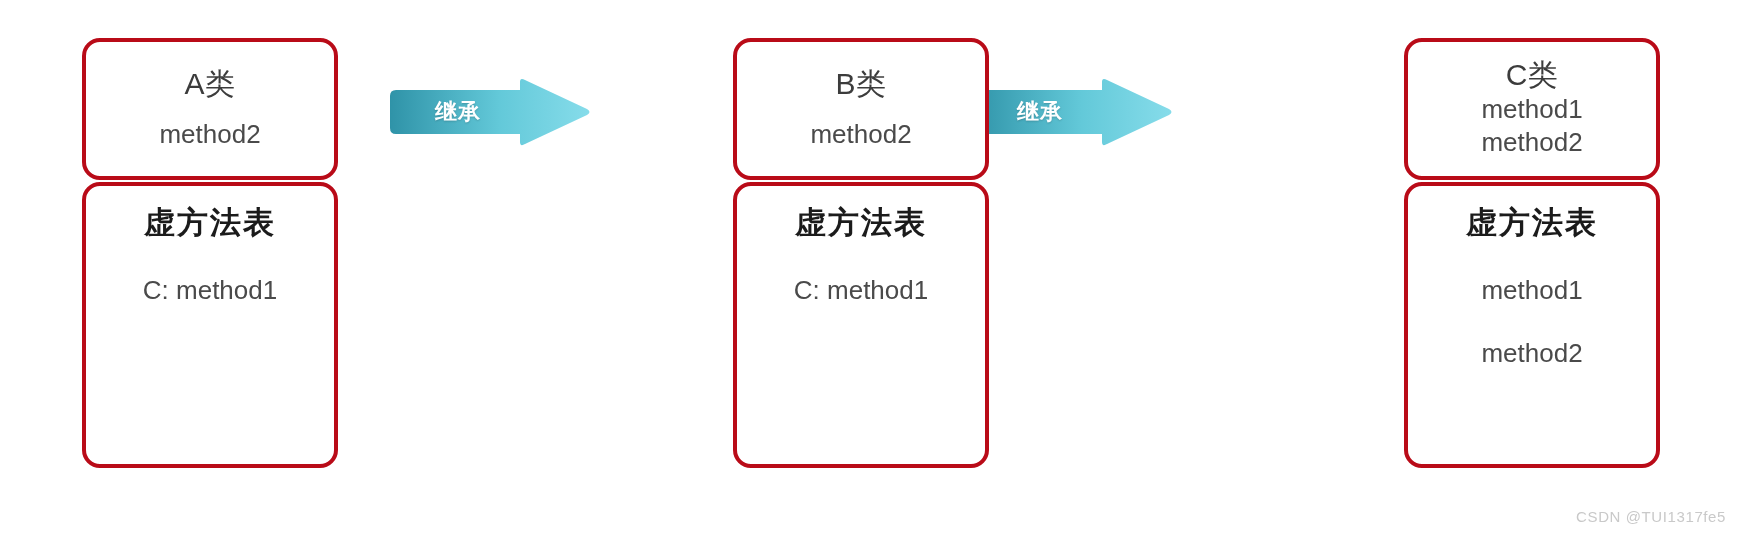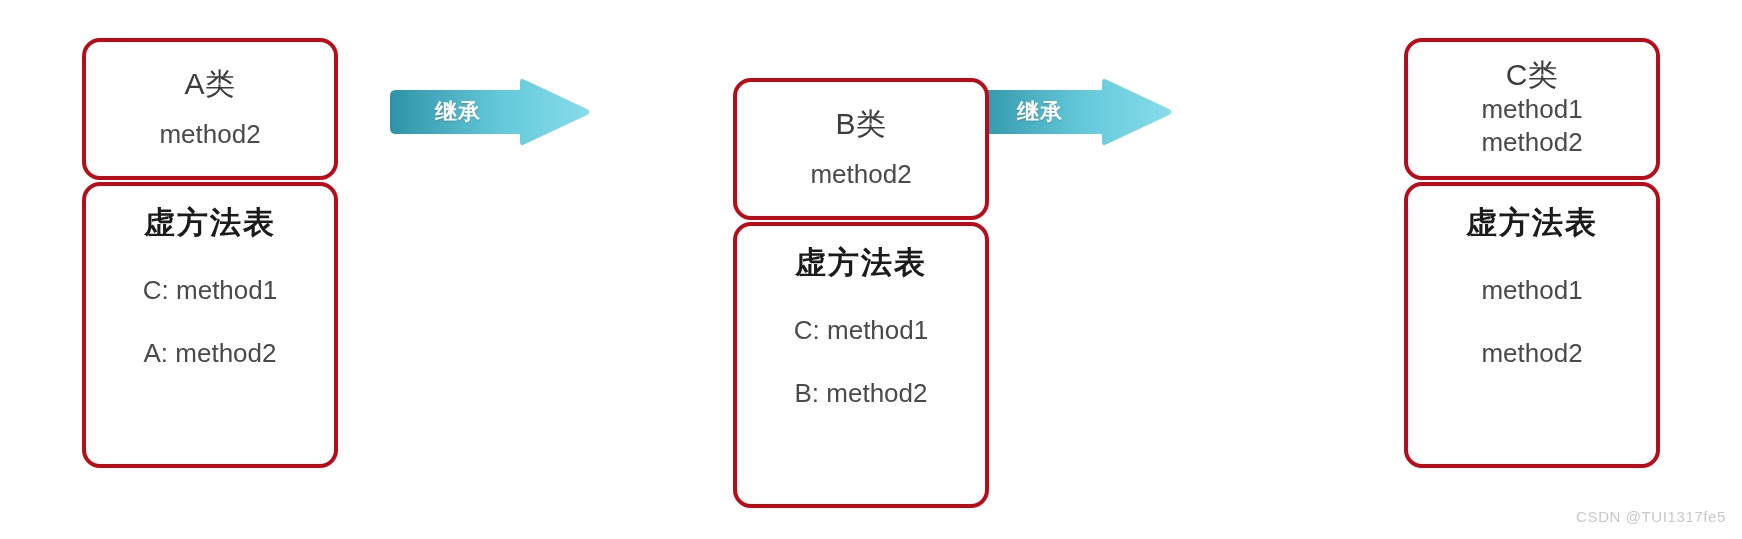--- a/index.html
+++ b/index.html
@@ -21,21 +21,21 @@
     inset: 0;
   }
 
   
   .column {
     position: absolute;
     top: 38px;
     width: 256px;
   }
   .col-a { left: 82px; }
-  .col-b { left: 733px; margin-top: 40px; }
+  .col-b { left: 733px; }
   .col-c { left: 1381px; padding-left: 23px; }
 
   .class-box {
     box-sizing: border-box;
     border: 4px solid #b90b18;
     border-radius: 18px;
     background: #ffffff;
     height: 142px;
     display: flex;
     flex-direction: column;
@@ -154,21 +154,20 @@
 
   <div class="column col-a">
     <div class="class-box">
       <div class="class-name">A类</div>
       <div class="class-method">method2</div>
     </div>
     <div class="vtable-box">
       <div class="vtable-title">虚方法表</div>
       <div class="vtable-entries">
         <div class="vtable-entry">C: method1</div>
-        <div class="vtable-entry">A: method2</div>
       </div>
     </div>
   </div>
 
   <div class="arrow arrow-1">
     <svg viewBox="0 0 208 64" preserveAspectRatio="none">
       <defs>
         <linearGradient id="arrowGrad1" x1="0" y1="0" x2="1" y2="0">
           <stop offset="0%" stop-color="#2f93a8"></stop>
           <stop offset="55%" stop-color="#63c9d9"></stop>
@@ -182,21 +181,20 @@
 
   <div class="column col-b">
     <div class="class-box">
       <div class="class-name">B类</div>
       <div class="class-method">method2</div>
     </div>
     <div class="vtable-box">
       <div class="vtable-title">虚方法表</div>
       <div class="vtable-entries">
         <div class="vtable-entry">C: method1</div>
-        <div class="vtable-entry">B: method2</div>
       </div>
     </div>
   </div>
 
   <div class="arrow arrow-2">
     <svg viewBox="0 0 208 64" preserveAspectRatio="none">
       <defs>
         <linearGradient id="arrowGrad2" x1="0" y1="0" x2="1" y2="0">
           <stop offset="0%" stop-color="#2f93a8"></stop>
           <stop offset="55%" stop-color="#63c9d9"></stop>

